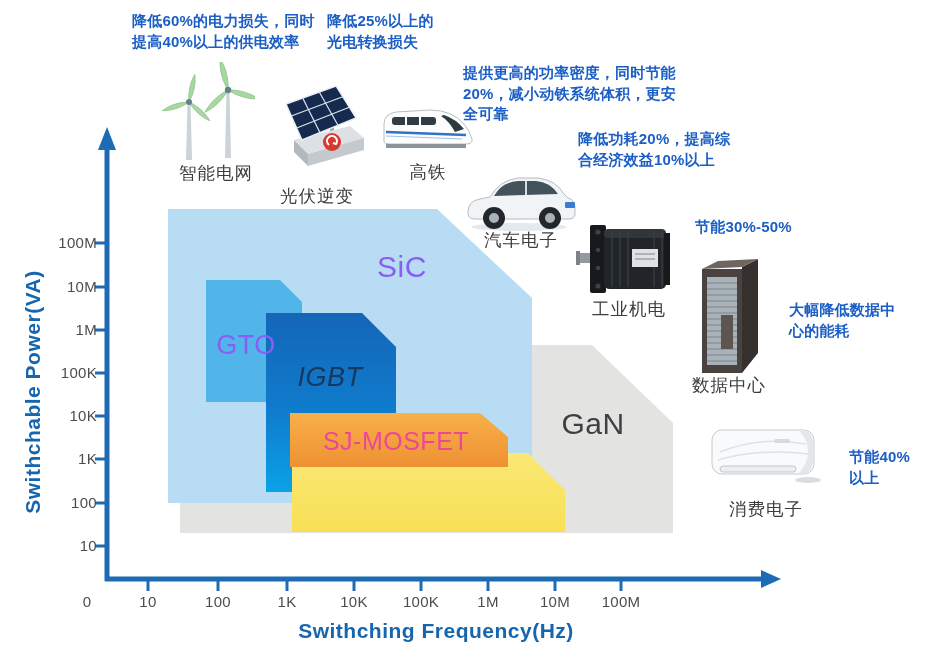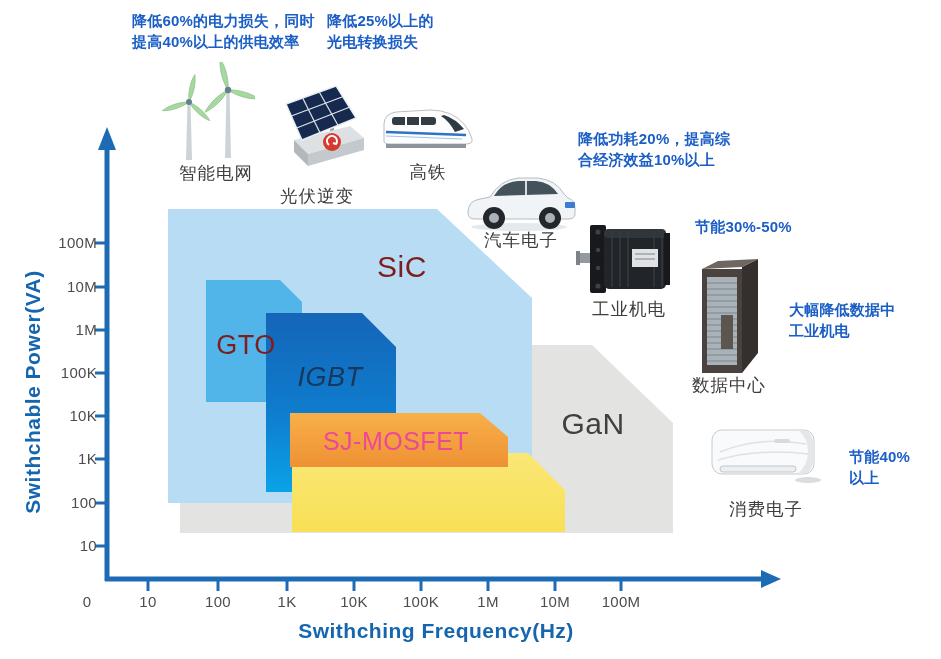--- a/index.html
+++ b/index.html
@@ -11,21 +11,21 @@
   .layer{position:absolute;left:0;top:0;}
   .ytick{
     position:absolute;width:70px;text-align:right;font-size:15px;color:#4d4d4d;
     line-height:18px;letter-spacing:.3px;
   }
   .xtick{
     position:absolute;width:70px;text-align:center;font-size:15px;color:#4d4d4d;
     line-height:18px;letter-spacing:.3px;
   }
   .regionlabel{
-    position:absolute;transform:translate(-50%,-50%);color:#7f1d1d;
+    position:absolute;transform:translate(-50%,-50%);color:#8b5cf6;
     white-space:nowrap;letter-spacing:.5px;
   }
   .applabel{
     position:absolute;transform:translate(-50%,-50%);font-size:17.5px;color:#3d3d3d;
     white-space:nowrap;letter-spacing:1px;
   }
   .note{
     position:absolute;font-size:15px;font-weight:bold;color:#1a5ec6;
     line-height:1.38;white-space:pre-line;letter-spacing:.2px;
   }
@@ -118,25 +118,28 @@
   <div class="xtick" style="left:319px;top:593px;">10K</div>
   <div class="xtick" style="left:386px;top:593px;">100K</div>
   <div class="xtick" style="left:453px;top:593px;">1M</div>
   <div class="xtick" style="left:520px;top:593px;">10M</div>
   <div class="xtick" style="left:586px;top:593px;">100M</div>
 
   <div class="note" style="left:100px;top:11px;margin-left:32px;">降低60%的电力损失，同时
 提高40%以上的供电效率</div>
   <div class="note" style="left:327px;top:11px;">降低25%以上的
 光电转换损失</div>
+  <div class="note" style="left:463px;top:63px;">提供更高的功率密度，同时节能
+20%，减小动铁系统体积，更安
+全可靠</div>
   <div class="note" style="left:578px;top:129px;">降低功耗20%，提高综
 合经济效益10%以上</div>
   <div class="note" style="left:695px;top:217px;text-align:center;">节能30%-50%</div>
   <div class="note" style="left:789px;top:300px;">大幅降低数据中
-工业机电</div>
+心的能耗</div>
   <div class="note" style="left:849px;top:447px;">节能40%
 以上</div>
 
   <svg class="abs" style="left:160px;top:62px;" width="95" height="102" viewBox="0 0 95 102">
     <polygon points="27.5,40 30.5,40 32,98 26,98" fill="#cdd3d6"></polygon>
     <g transform="translate(29,40) rotate(12)">
       <path d="M0,0 C3,-9 3,-20 0,-28 C-3,-20 -3,-9 0,0" fill="#a8d8a2" stroke="#7dbb79" stroke-width="0.6"></path>
       <path d="M0,0 C3,-9 3,-20 0,-28 C-3,-20 -3,-9 0,0" fill="#a8d8a2" stroke="#7dbb79" stroke-width="0.6" transform="rotate(120)"></path>
       <path d="M0,0 C3,-9 3,-20 0,-28 C-3,-20 -3,-9 0,0" fill="#a8d8a2" stroke="#7dbb79" stroke-width="0.6" transform="rotate(240)"></path>
     </g>

